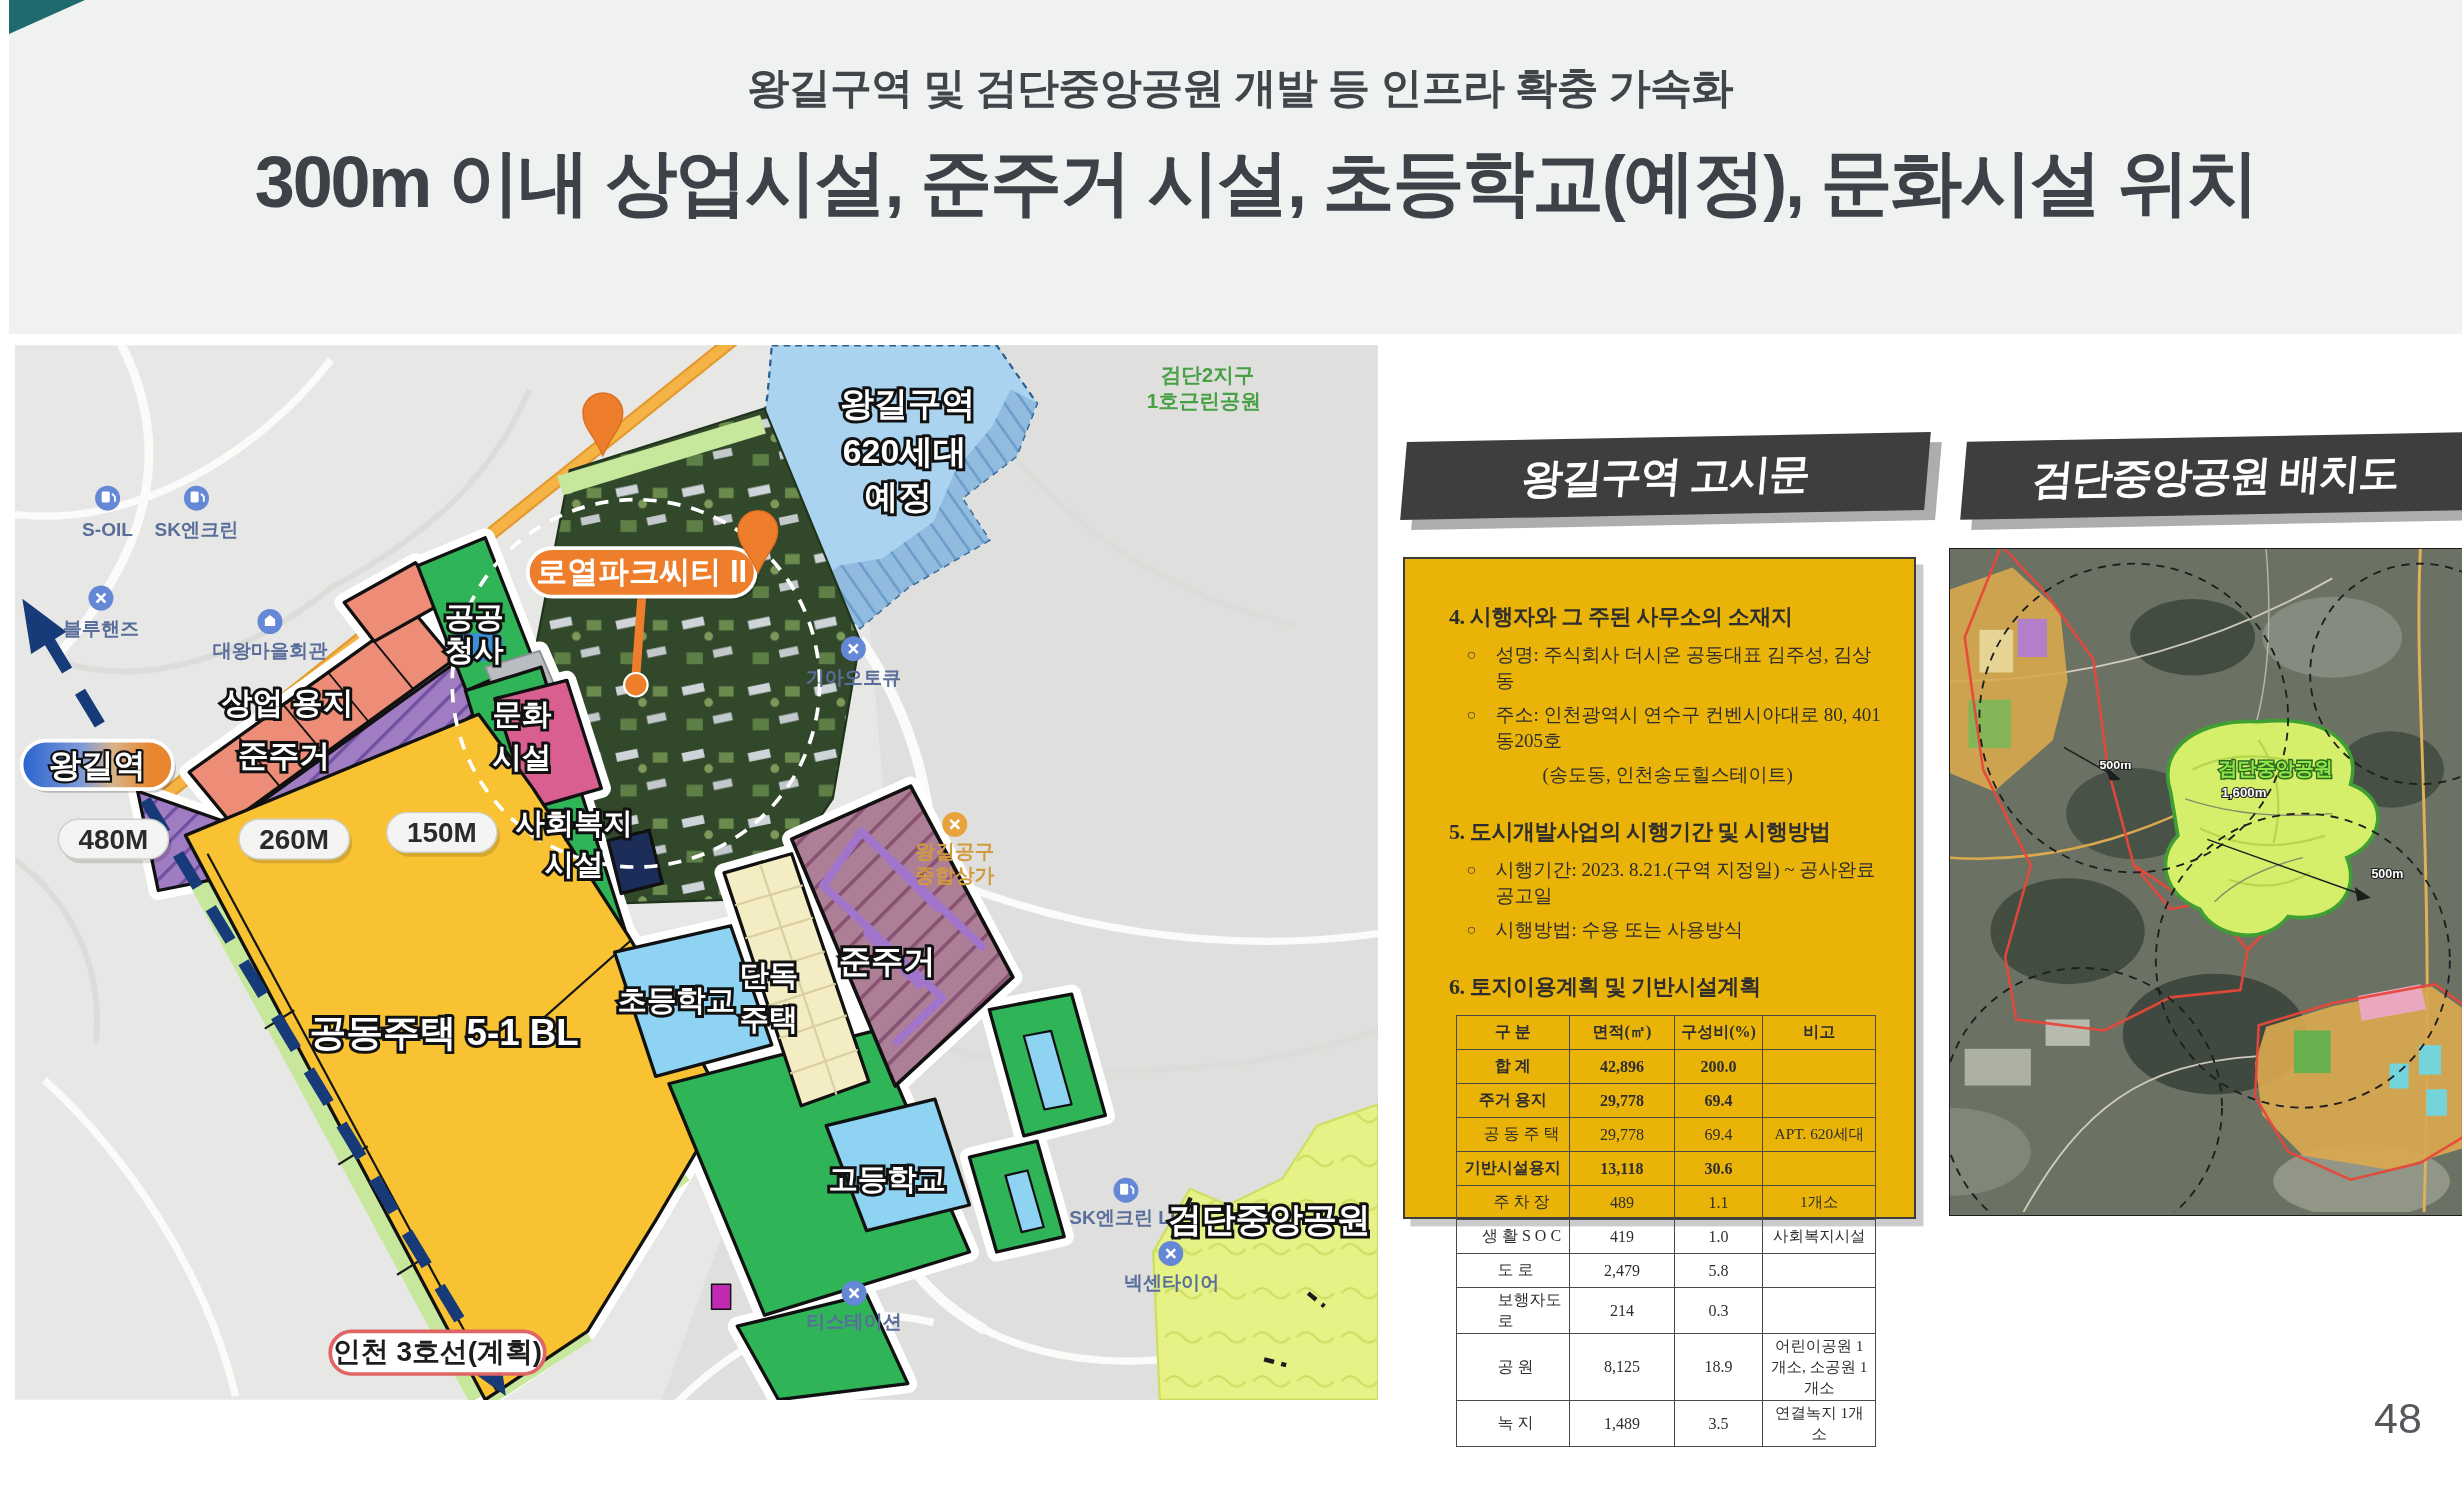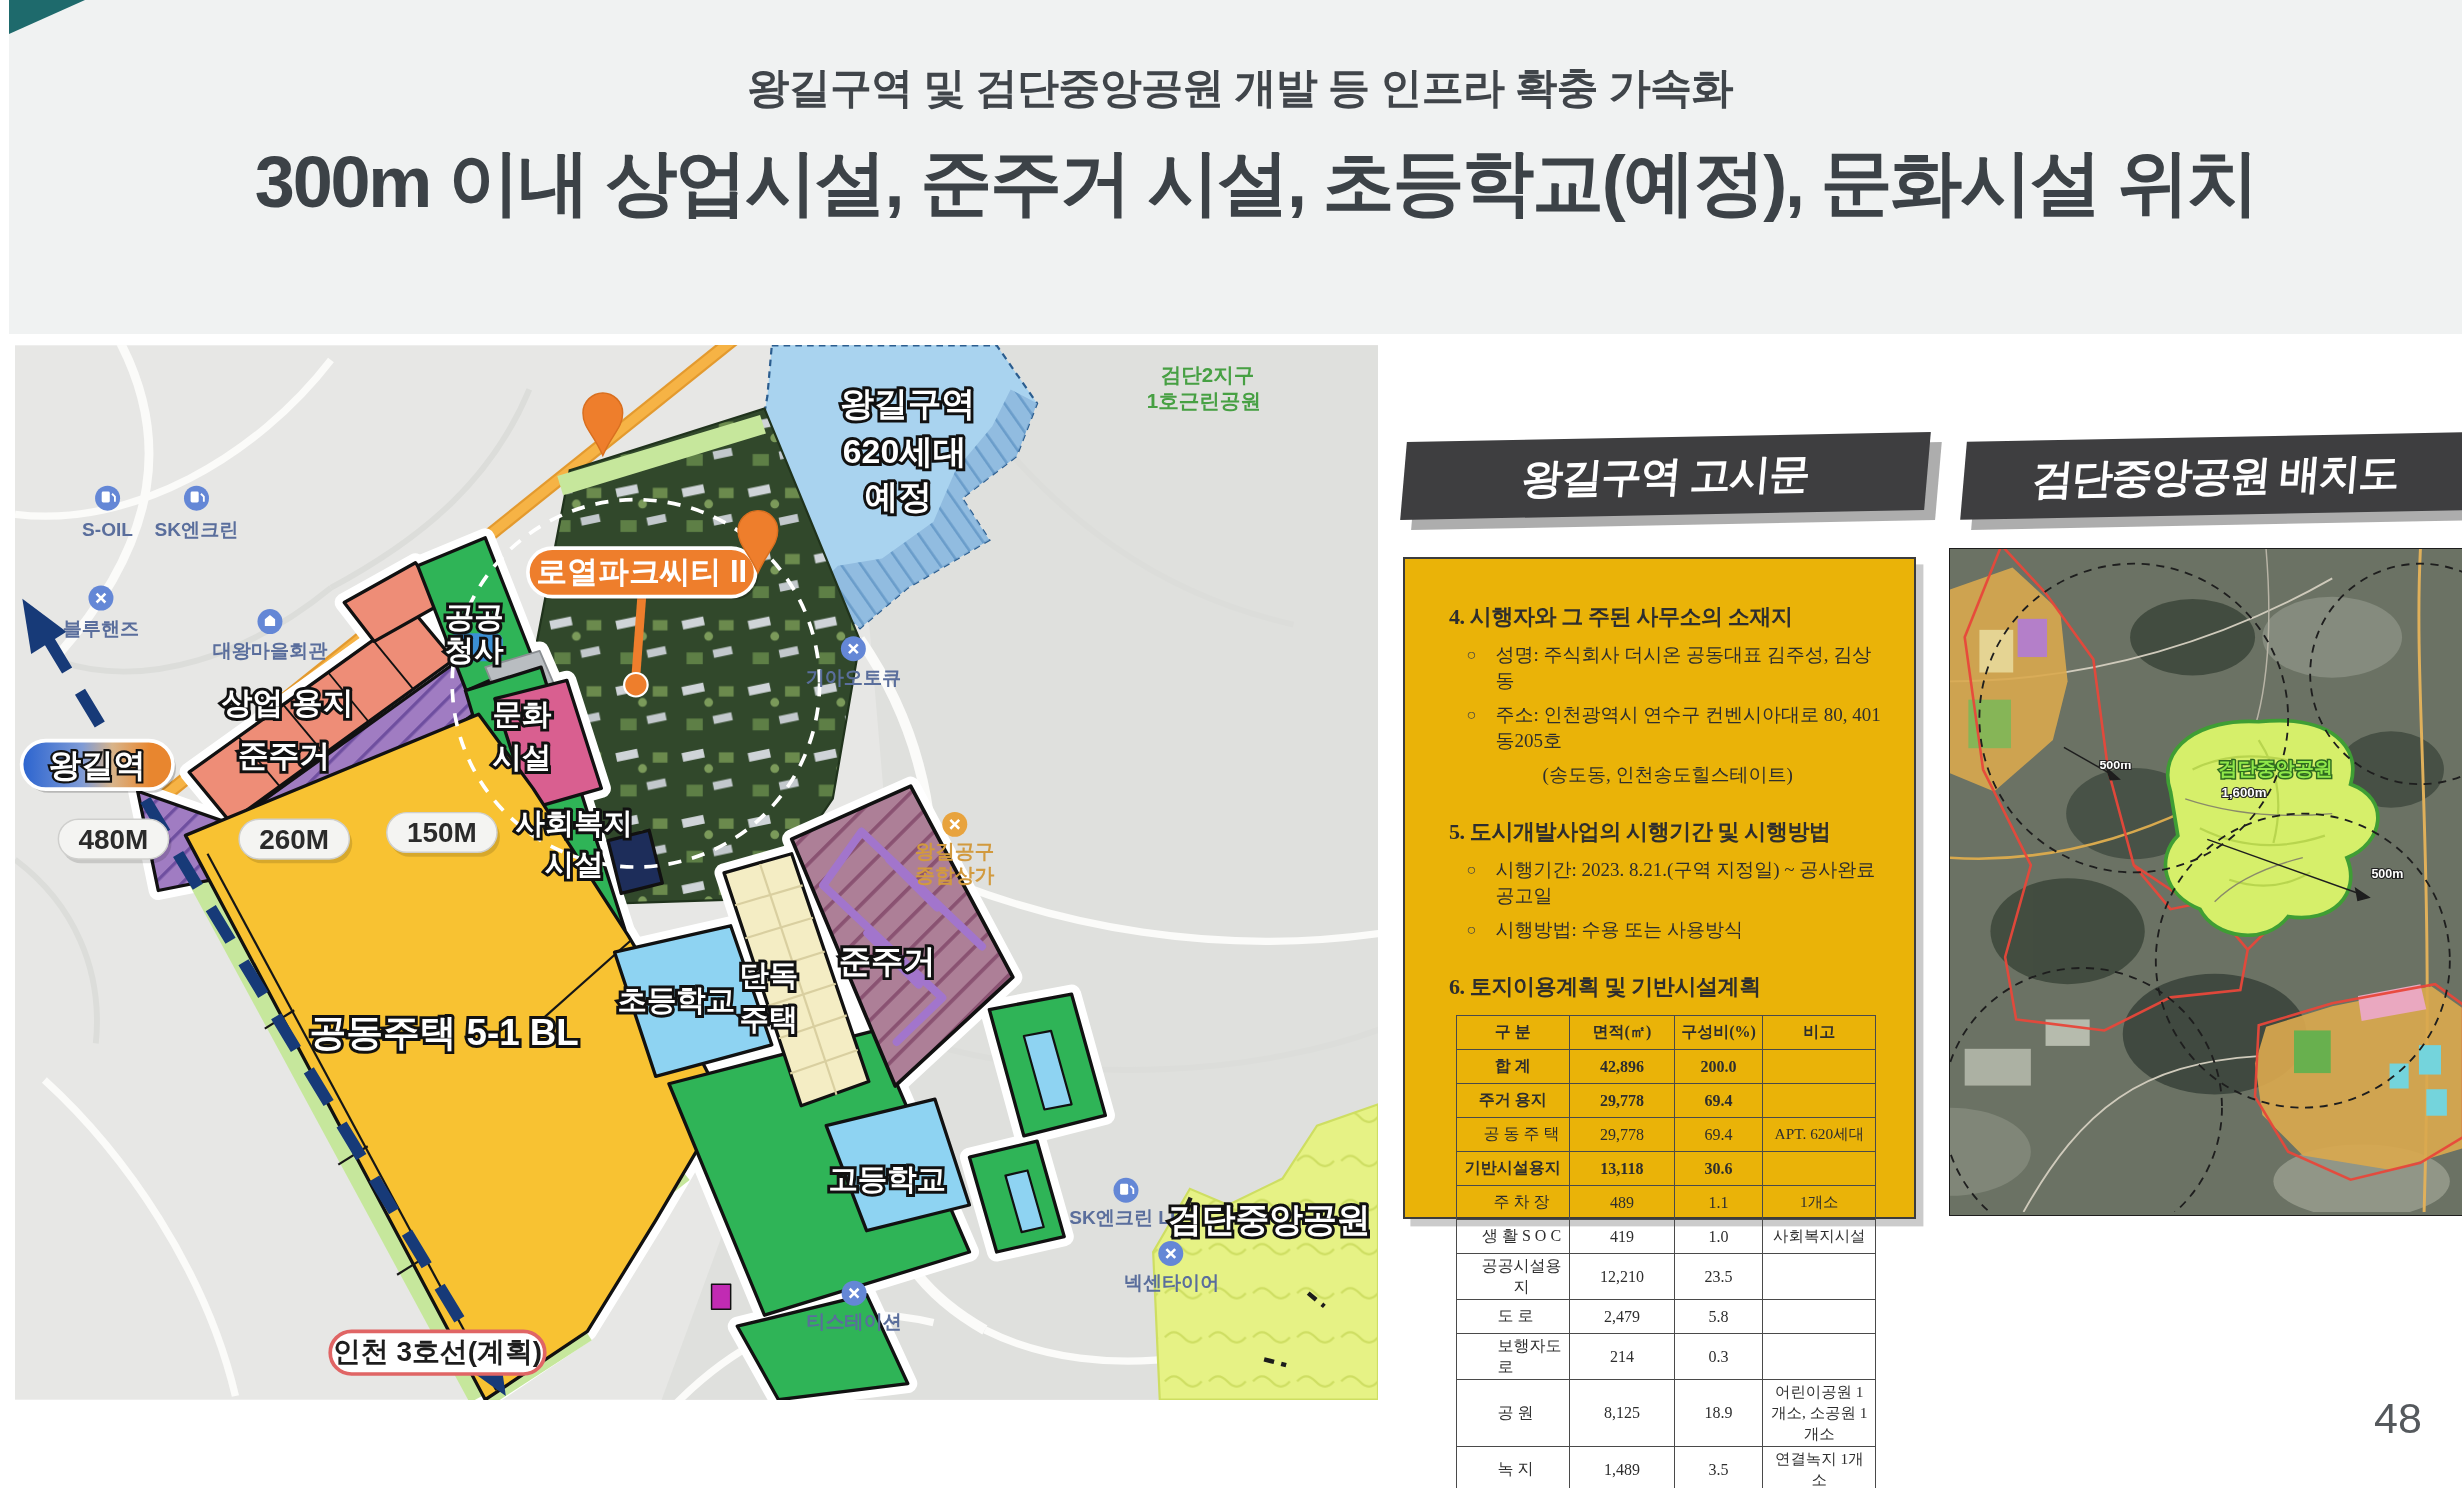--- a/index.html
+++ b/index.html
@@ -406,26 +406,20 @@
             <td>489</td>
             <td>1.1</td>
             <td class="c-note">1개소</td>
           </tr>
           <tr class="lvl1">
             <td class="c-name">생 활 S O C</td>
             <td>419</td>
             <td>1.0</td>
             <td class="c-note">사회복지시설</td>
           </tr>
-          <tr class="lvl1">
-            <td class="c-name">공공시설용지</td>
-            <td>12,210</td>
-            <td>23.5</td>
-            <td class="c-note"></td>
-          </tr>
           <tr class="lvl2">
             <td class="c-name">도  로</td>
             <td>2,479</td>
             <td>5.8</td>
             <td class="c-note"></td>
           </tr>
           <tr class="lvl2">
             <td class="c-name">보행자도로</td>
             <td>214</td>
             <td>0.3</td>

